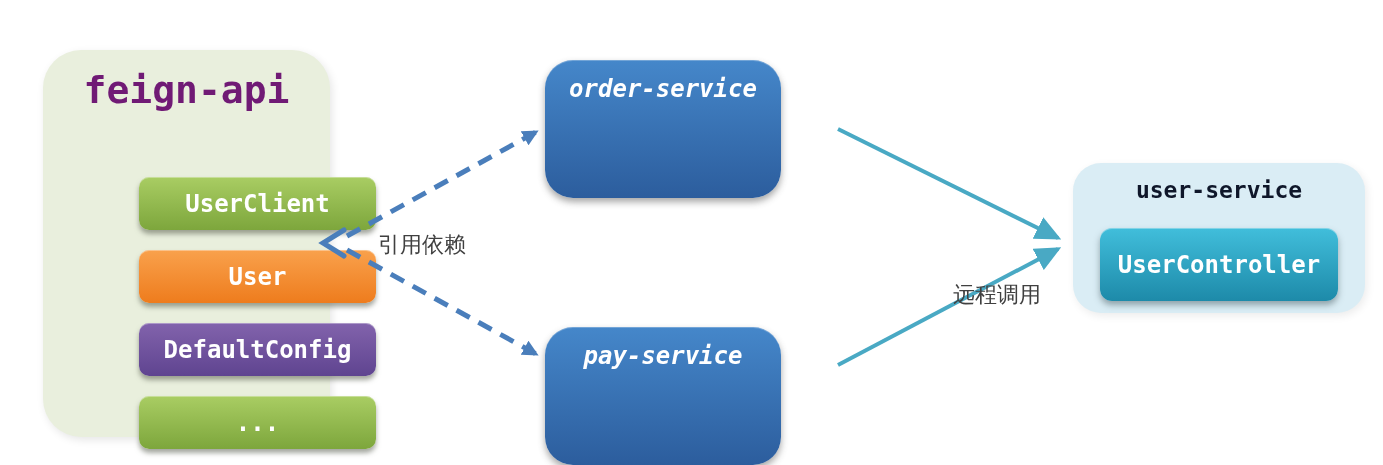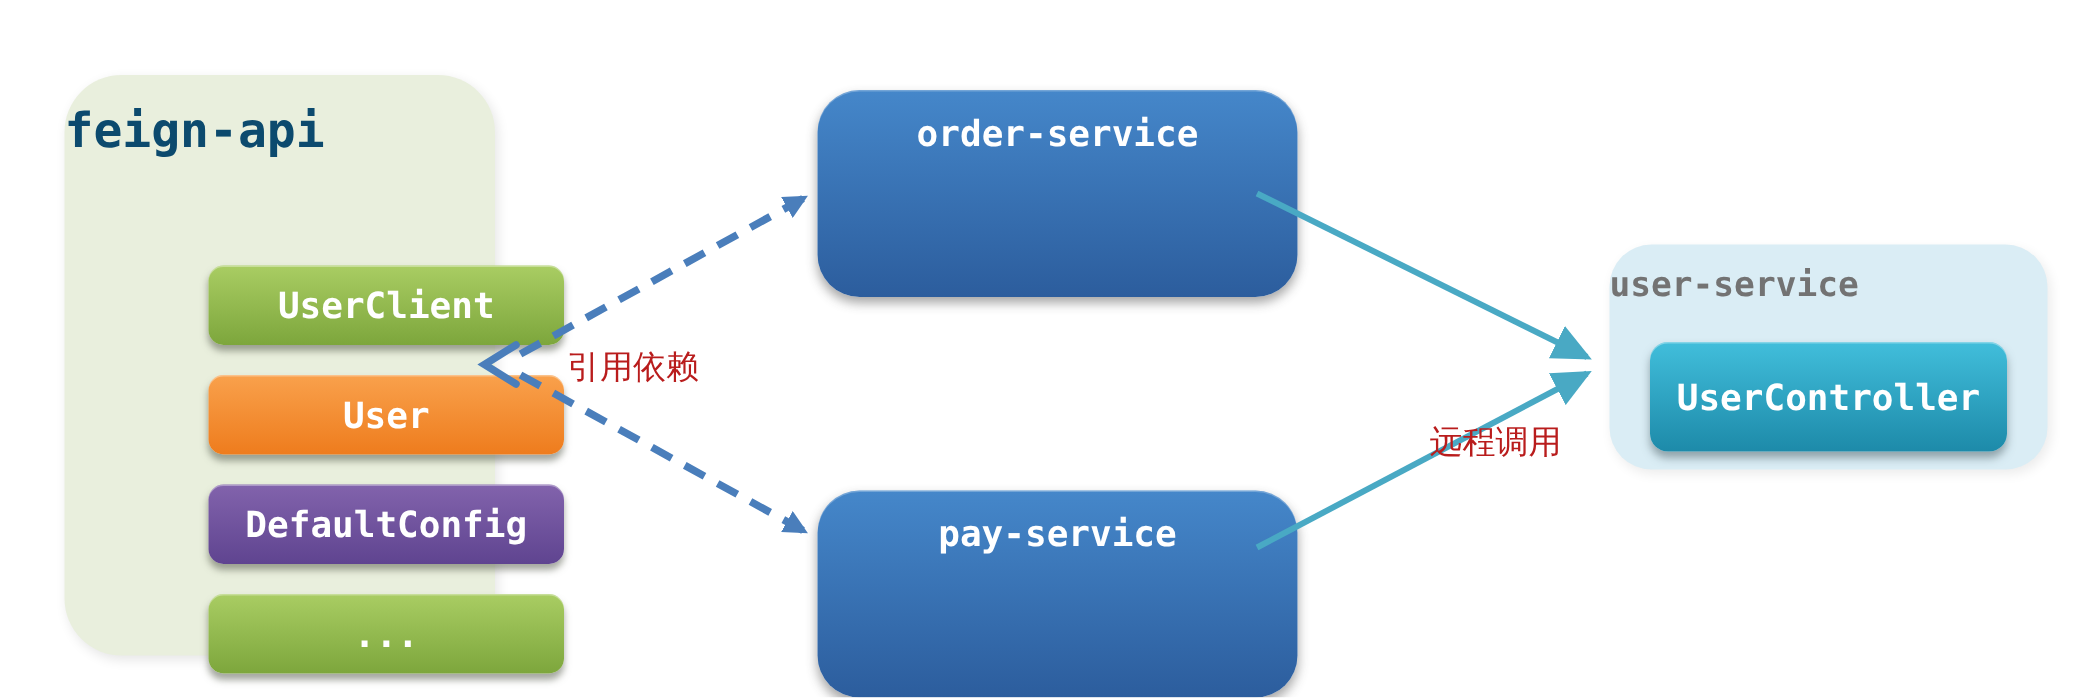--- a/index.html
+++ b/index.html
@@ -8,70 +8,71 @@
     font-family:"DejaVu Sans Mono","Liberation Mono",monospace;
   }
   
   .panel{position:absolute;border-radius:34px;}
   .feign-panel{
     left:43px;top:50px;width:287px;height:387px;
     background:#e9efdd;border-radius:38px;
     box-shadow:2px 3px 8px rgba(0,0,0,0.10);
   }
   .feign-title{
-    position:absolute;left:0;top:18px;width:100%;
-    font-size:32px;font-weight:600;color:#0c4a6e;letter-spacing:0px;
+    position:absolute;left:0;top:18px;width:100%;text-align:center;
+    font-size:38px;font-weight:600;color:#701a75;letter-spacing:0px;
   }
   .user-panel{
     left:1073px;top:163px;width:292px;height:150px;
     background:#daedf5;border-radius:28px;
     box-shadow:2px 3px 8px rgba(0,0,0,0.08);
   }
   .user-title{
-    position:absolute;left:0;top:14px;width:100%;text-align:left;
-    font-size:23px;font-weight:600;color:#737373;
+    position:absolute;left:0;top:14px;width:100%;text-align:center;
+    font-size:23px;font-weight:600;color:#0f172a;
   }
   
   .chip{
     position:absolute;left:66px;width:237px;height:53px;border-radius:10px;
     display:flex;align-items:center;justify-content:center;
     color:#ffffff;font-size:24px;font-weight:600;
     box-shadow:0 4px 5px rgba(90,95,80,0.55), inset 0 1px 0 rgba(255,255,255,0.35);
     margin-left:30px;
   }
   .chip.green {background:linear-gradient(#a9cd63,#7da63c);}
   .chip.orange{background:linear-gradient(#f9a14c,#ee7c1d);}
   .chip.purple{background:linear-gradient(#8263ac,#5f4490);}
   .chip.c1{top:127px;}
   .chip.c2{top:200px;}
   .chip.c3{top:273px;}
   .chip.c4{top:346px;}
   
   .service-box{
-    position:absolute;left:545px;width:320px;height:138px;border-radius:28px;
+    position:absolute;left:545px;width:236px;height:138px;border-radius:28px;
     background:linear-gradient(#4587ca,#2c5d9d);
     box-shadow:0 4px 7px rgba(60,60,60,0.45), inset 0 1px 0 rgba(255,255,255,0.25);
+    font-style:italic;
   }
   .service-box .service-label{
     position:absolute;left:0;top:15px;width:100%;text-align:center;
     color:#ffffff;font-size:24px;font-weight:600;
   }
   .order-box{top:60px;}
   .pay-box{top:295px;margin-top:32px;}
   
   .controller-chip{
     position:absolute;left:1100px;top:228px;width:238px;height:73px;border-radius:12px;
     display:flex;align-items:center;justify-content:center;
     background:linear-gradient(#41bedb,#1d8aa9);
     color:#ffffff;font-size:24px;font-weight:600;
     box-shadow:0 4px 6px rgba(70,90,95,0.5), inset 0 1px 0 rgba(255,255,255,0.35);
   }
   
   .edge-label{
-    position:absolute;color:#b91c1c;font-size:22px;
+    position:absolute;color:#404040;font-size:22px;
     font-family:"DejaVu Sans","Liberation Sans",sans-serif;
   }
   .dep-label{left:378px;top:230px;}
   .remote-label{left:953px;top:240px;margin-top:40px;}
   
   .edges{position:absolute;left:0;top:0;width:1383px;height:465px;pointer-events:none;}
 </style>
 </head>
 <body>
 

